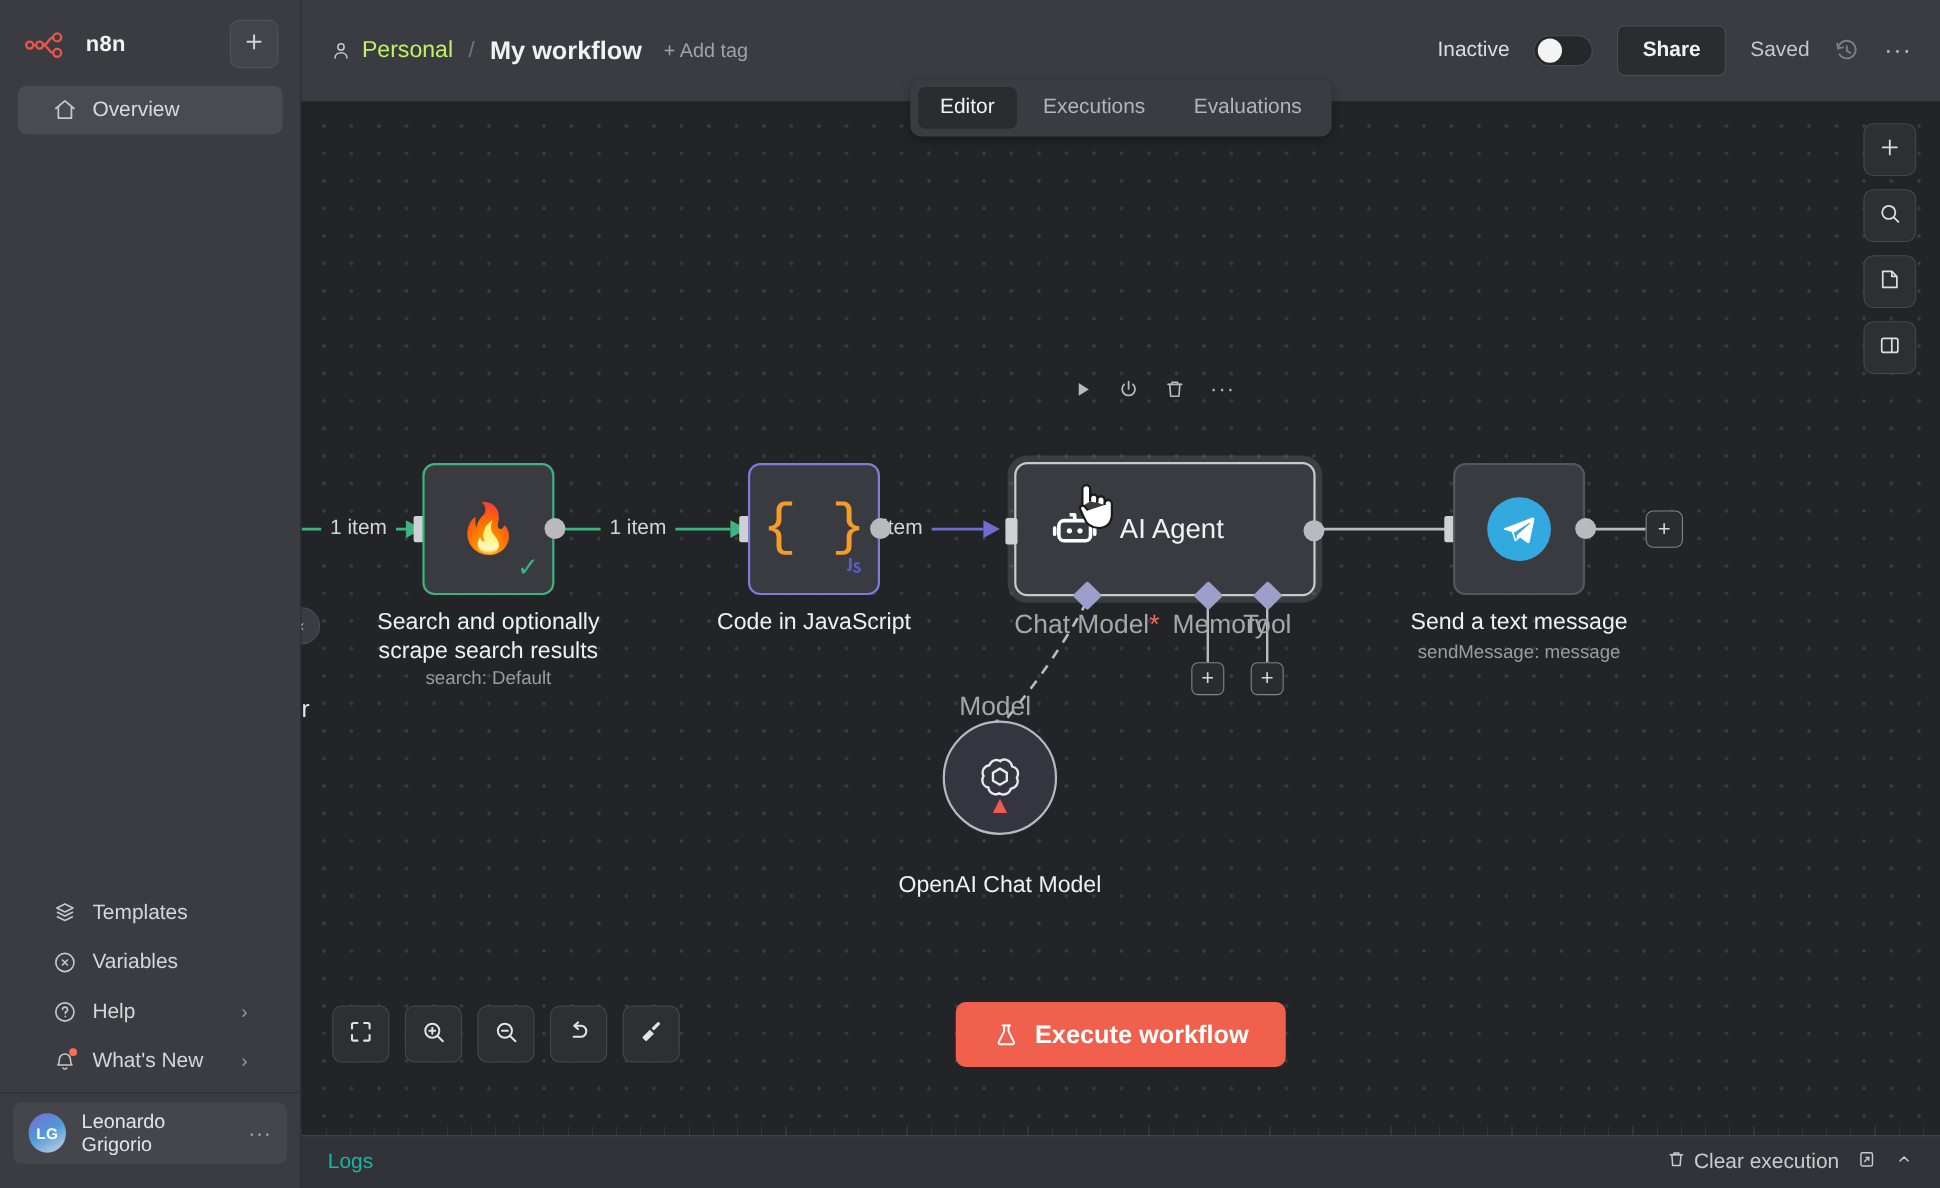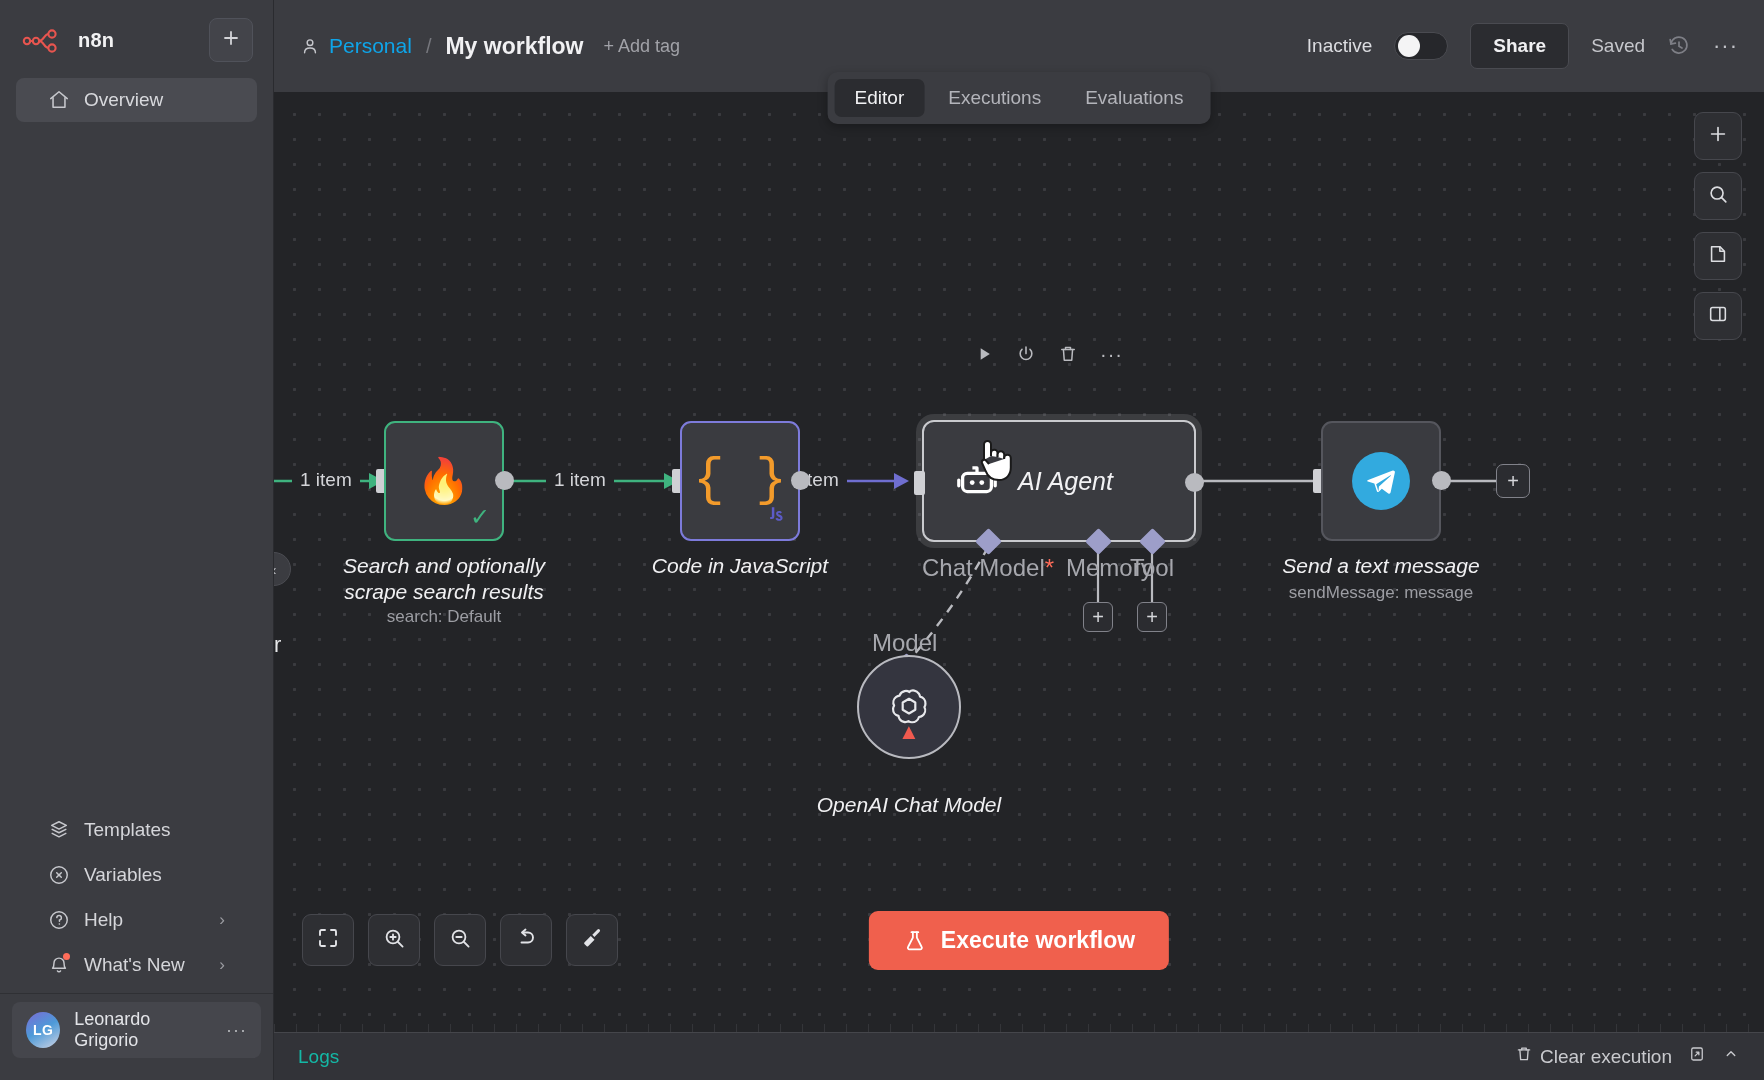--- a/index.html
+++ b/index.html
@@ -68,21 +68,21 @@
   
   .main { position: relative; flex: 1 1 auto; height: 1080px; background: #2b2c2f; }
 
   .topbar {
     height: 92px; background: #3b3c41;
     display: flex; align-items: center; padding: 0 26px;
     position: relative; z-index: 6;
   }
   .crumbs { display: flex; align-items: center; gap: 14px; }
   .crumb-personal { display: flex; align-items: center; gap: 9px;
-                    color: #0ea5e9; font-size: 21px; }
+                    color: #bef264; font-size: 21px; }
   .crumb-sep { color: #76777d; font-size: 20px; }
   .crumb-title { color: #f1f1f3; font-size: 23px; font-weight: 700; }
   .add-tag { color: #a1a2a8; font-size: 18px; margin-left: 6px; }
 
   .top-right { margin-left: auto; display: flex; align-items: center; gap: 22px; }
   .inactive-label { color: #dcdde1; font-size: 19px; }
   .toggle {
     width: 54px; height: 28px; border-radius: 14px; background: #26272b;
     position: relative; border: 1px solid #4a4b51;
   }
@@ -143,21 +143,21 @@
   .node-box {
     width: 120px; height: 120px; border-radius: 11px;
     background: #3a3b40; border: 2px solid #55565d;
     display: flex; align-items: center; justify-content: center; position: relative;
   }
   .node-box.green { border-color: #3fb37f; }
   .node-box.purple { border-color: #7d7bdb; }
   .node-label {
     position: absolute; top: 132px; left: 50%; transform: translateX(-50%);
     width: 250px; text-align: center; color: #f0f0f2;
-    font-size: 21px; line-height: 26px; font-weight: 400; font-style: italic;
+    font-size: 21px; line-height: 26px; font-weight: 400;
   }
   .node-sub {
     position: absolute; left: 50%; transform: translateX(-50%);
     width: 260px; text-align: center; color: #9c9da3; font-size: 17px;
   }
   .check-mark { position: absolute; right: 12px; bottom: 8px; color: #3fb37f; font-size: 24px; }
   .js-badge { position: absolute; right: 12px; bottom: 10px; color: #6f6ed0; font-size: 18px; }
 
   
   .agent-node {
@@ -495,21 +495,21 @@
         <span>
           <svg viewBox="0 0 24 24" fill="none" stroke="currentColor" stroke-width="1.8" stroke-linecap="round" stroke-linejoin="round">
               <path d="M4.5 6.5h15"></path>
               <path d="M9 6.5V4.2h6v2.3"></path>
               <path d="M6.5 6.5l1 13h9l1-13"></path>
             </svg>
         </span>
         <span style="font-size:20px;letter-spacing:1px;line-height:20px">···</span>
       </div>
 
-      <div class="agent-node" style="left:648px; top:328px;font-style:italic;">
+      <div class="agent-node" style="left:648px; top:328px;">
         <div class="port-in" style="left:-10px; top:49px;"></div>
         <span style="color:#fff;display:inline-flex">
           <svg width="46" height="46" viewBox="0 0 24 24" fill="none" stroke="currentColor" stroke-width="1.7" stroke-linejoin="round">
             <rect x="4.5" y="8" width="15" height="9.5" rx="2.4"></rect>
             <path d="M12 8V5.2h-2.4"></path>
             <path d="M2.5 11.5v3M21.5 11.5v3" stroke-linecap="round"></path>
             <circle cx="9.5" cy="12.8" r="1.25" fill="currentColor" stroke="none"></circle>
             <circle cx="14.5" cy="12.8" r="1.25" fill="currentColor" stroke="none"></circle>
           </svg>
         </span>

